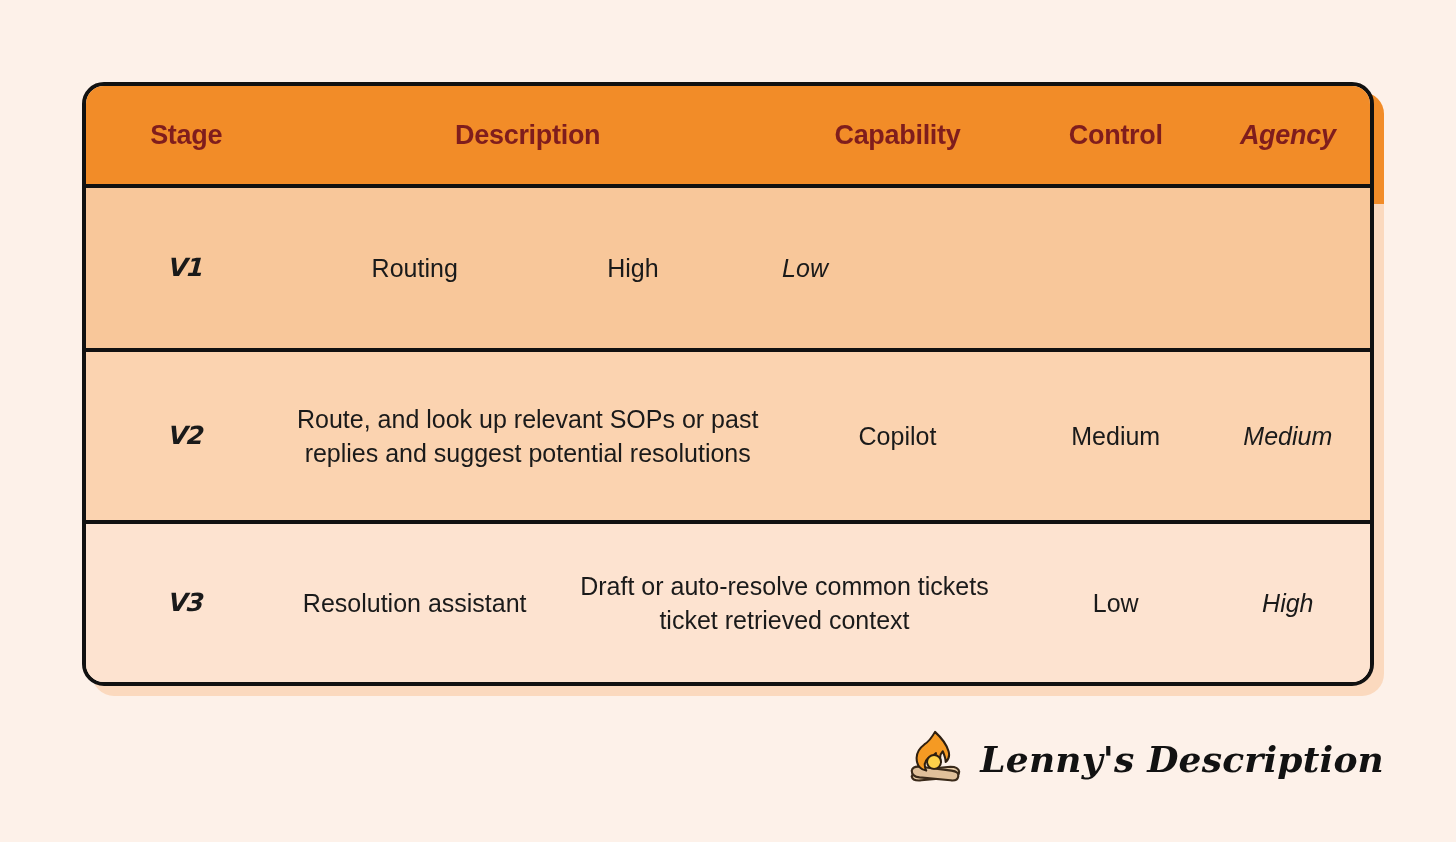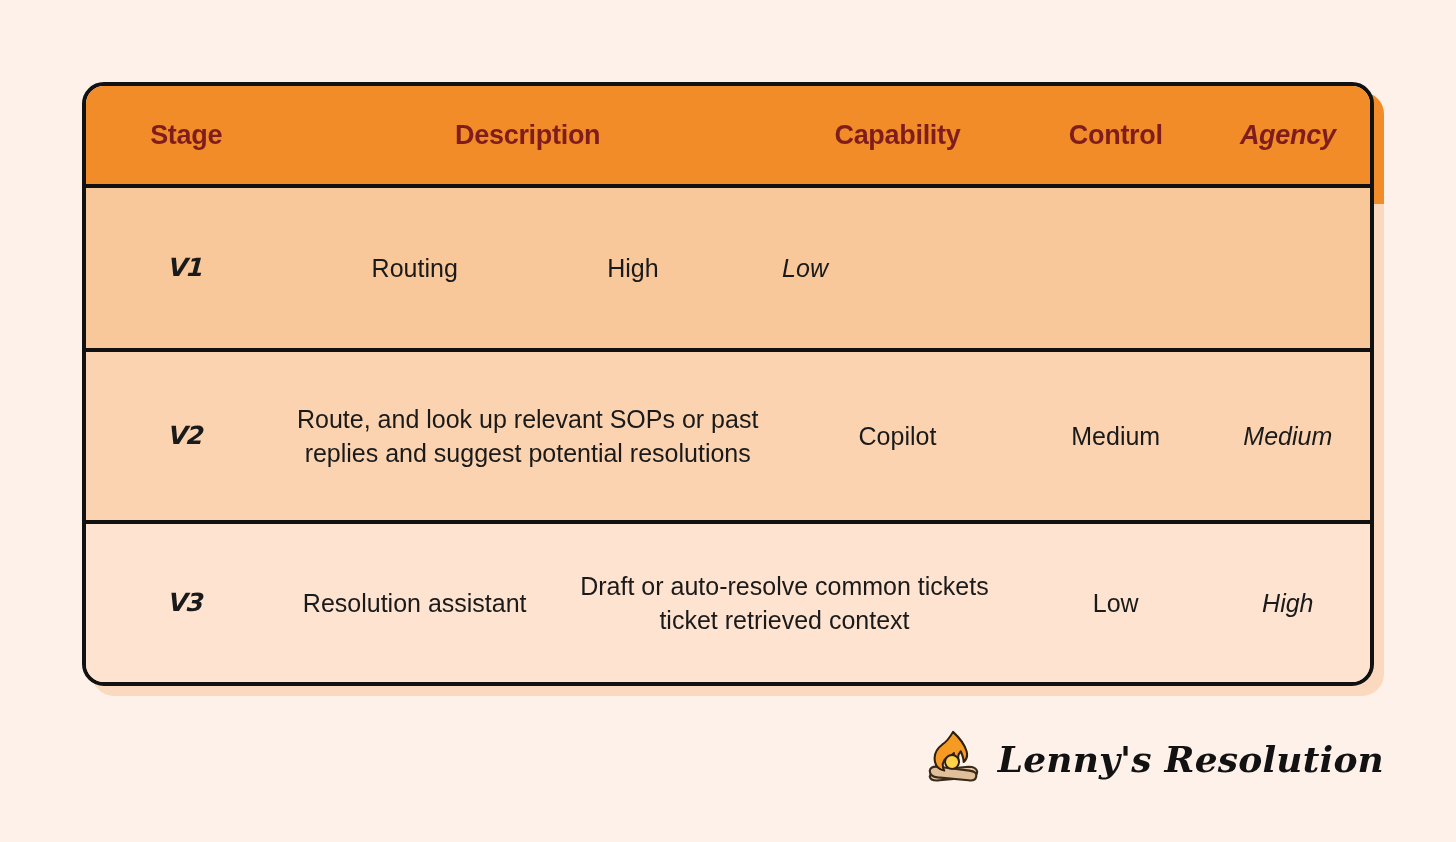--- a/index.html
+++ b/index.html
@@ -170,16 +170,16 @@
 
       <g stroke="#3A2A1A" stroke-width="2.2" stroke-linejoin="round">
         <path d="M8 50 Q10 44 17 43 L48 40 Q56 40 57 45 Q57 50 50 51 L18 54 Q9 55 8 50 Z" fill="#E7CBA6"></path>
         <path d="M8 44 Q9 39 17 40 L49 44 Q57 45 56 50 Q55 55 48 54 L16 51 Q8 50 8 44 Z" fill="#E0C09A"></path>
       </g>
 
       <path d="M32 4 Q27 13 21 17 Q13 23 13 31 Q13 42 23 44 Q19 36 25 31 Q24 38 29 40 Q25 32 33 26 Q31 34 38 35 Q36 28 40 24 Q43 31 43 35 Q48 31 46 24 Q43 14 32 4 Z" fill="#F59A23" stroke="#2E1F10" stroke-width="2.1" stroke-linejoin="round"></path>
 
       <circle cx="31" cy="35" r="7.2" fill="#FFD24A" stroke="#2E1F10" stroke-width="2"></circle>
     </svg>
-    <span class="logo-text">Lenny's Resolution</span>
+    <span class="logo-text">Lenny's Description</span>
   </div>
 
 </div>
 
 </body></html>

